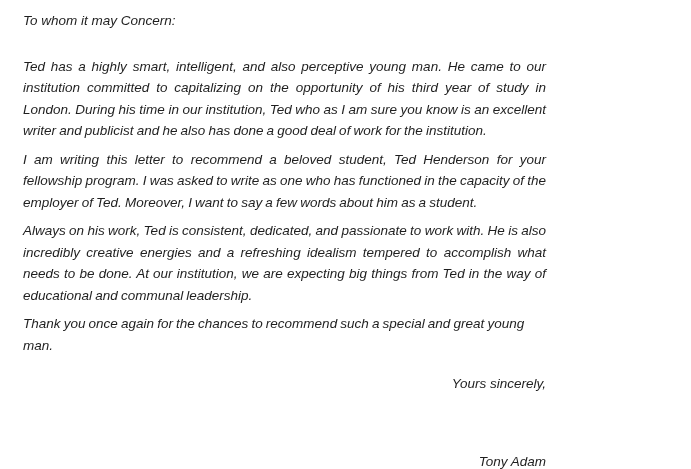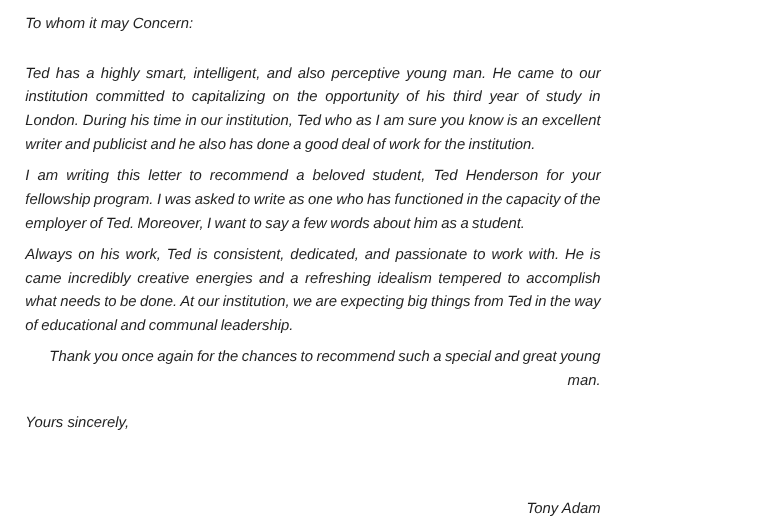--- a/index.html
+++ b/index.html
@@ -27,46 +27,46 @@
   .salutation {
     margin-bottom: 24px !important;
     text-align: left;
   }
   .body-para {
     text-align: justify;
     word-spacing: -0.6px;
     margin-bottom: 7px !important;
   }
   .body-para.last {
-    text-align: right;
+    text-align: left;
     margin-bottom: 17px !important;
   }
   .closing {
     margin-bottom: 56px !important;
-    text-align: left;
+    text-align: right;
   }
   .sig-name {
     margin-bottom: 13px !important;
     text-align: right;
   }
   .sig-title {
     text-align: center;
   }
 </style>
 </head>
 <body>
 
 <div class="page">
   <p class="salutation">To whom it may Concern:</p>
 
   <p class="body-para">Ted has a highly smart, intelligent, and also perceptive young man. He came to our institution committed to capitalizing on the opportunity of his third year of study in London. During his time in our institution, Ted who as I am sure you know is an excellent writer and publicist and he also has done a good deal of work for the institution.</p>
 
   <p class="body-para">I am writing this letter to recommend a beloved student, Ted Henderson for your fellowship program. I was asked to write as one who has functioned in the capacity of the employer of Ted. Moreover, I want to say a few words about him as a student.</p>
 
-  <p class="body-para">Always on his work, Ted is consistent, dedicated, and passionate to work with. He is came incredibly creative energies and a refreshing idealism tempered to accomplish what needs to be done. At our institution, we are expecting big things from Ted in the way of educational and communal leadership.</p>
+  <p class="body-para">Always on his work, Ted is consistent, dedicated, and passionate to work with. He is also incredibly creative energies and a refreshing idealism tempered to accomplish what needs to be done. At our institution, we are expecting big things from Ted in the way of educational and communal leadership.</p>
 
   <p class="body-para last">Thank you once again for the chances to recommend such a special and great young man.</p>
 
   <p class="closing">Yours sincerely,</p>
 
   <p class="sig-name">Tony Adam</p>
 
   <p class="sig-title">A Dean, ABC University</p>
 </div>
 

